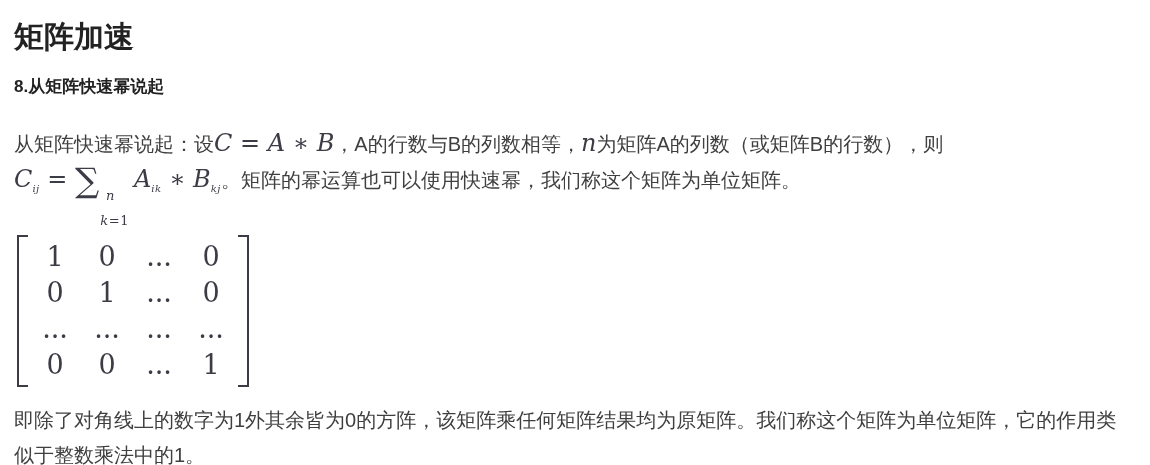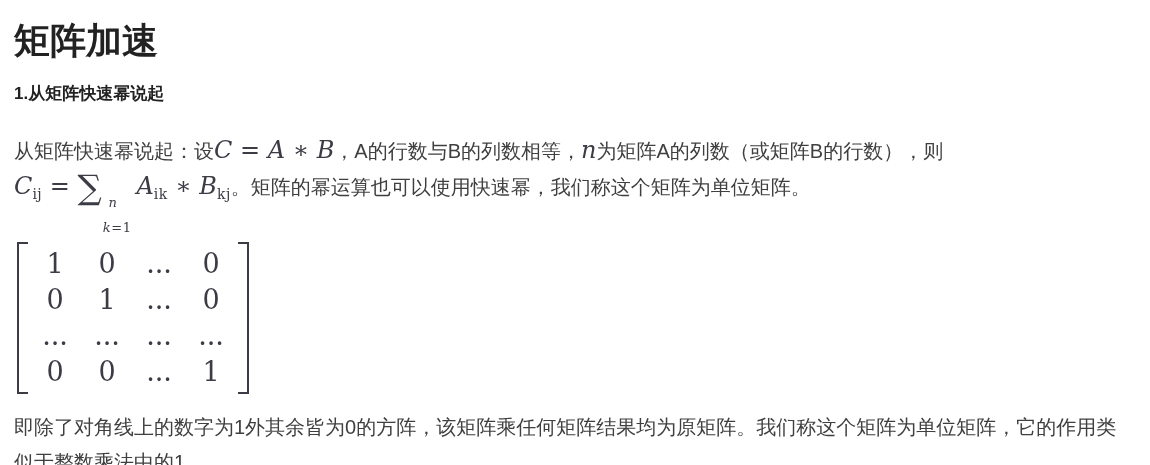--- a/index.html
+++ b/index.html
@@ -12,21 +12,21 @@
   html, body { margin: 0; padding: 0; }
   body {
     width: 1150px;
     height: 465px;
     overflow: hidden;
     background: var(--color-background);
     padding: 14px 16px 0 14px;
     font-family: "Liberation Sans", "DejaVu Sans", sans-serif;
   }
   .heading {
-    font-size: 36px;
+    font-size: 30px;
     font-weight: 700;
     line-height: 1.25;
     color: var(--color-heading);
     margin: 4px 0 0 0;
   }
   .subheading {
     font-size: 17px;
     font-weight: 700;
     color: var(--color-heading);
     margin: 19px 0 0 0;
@@ -46,21 +46,22 @@
 
   
   .math {
     font-family: "DejaVu Serif", "Liberation Serif", serif;
     font-size: 24px;
     color: var(--color-math);
     white-space: nowrap;
   }
   .math i { font-style: italic; font-weight: 400; }
   .math sub {
-    font-size: 14px;
+    font-size: 10px;
+    font-style: italic;
     vertical-align: -5px;
     line-height: 0;
     letter-spacing: 0.5px;
   }
   .sum-op { font-size: 34px; vertical-align: -5px; }
   .sum-limits {
     display: inline-flex;
     flex-direction: column;
     justify-content: space-between;
     height: 38px;
@@ -100,21 +101,21 @@
     padding: 4px 1px;
   }
 </style>
 </head>
 <body>
 
 <div>
 
   <h1 class="heading">矩阵加速</h1>
 
-  <h4 class="subheading">1.从矩阵快速幂说起</h4>
+  <h4 class="subheading">8.从矩阵快速幂说起</h4>
 
   <p class="para"><span>从矩阵快速幂说起：设</span><span class="math"><i>C</i><span> = </span><i>A</i><span> ∗ </span><i>B</i></span><span>，A的行数与B的列数相等，</span><span class="math"><i>n</i></span><span>为矩阵A的列数（或矩阵B的行数），则</span><span class="math"><i>C</i><sub>ij</sub><span> = </span><span class="sum-op">∑</span><span class="sum-limits">
           <span class="lim-top"><i>n</i></span>
           <span class="lim-bot"><i>k</i><span>=1</span></span>
         </span><i>A</i><sub>ik</sub><span> ∗ </span><i>B</i><sub>kj</sub></span><span>。矩阵的幂运算也可以使用快速幂，我们称这个矩阵为单位矩阵。</span></p>
 
   <div class="para para2">
     <span class="matrix">
       <span class="bracket bracket-left"></span>
       <span class="matrix-grid">

